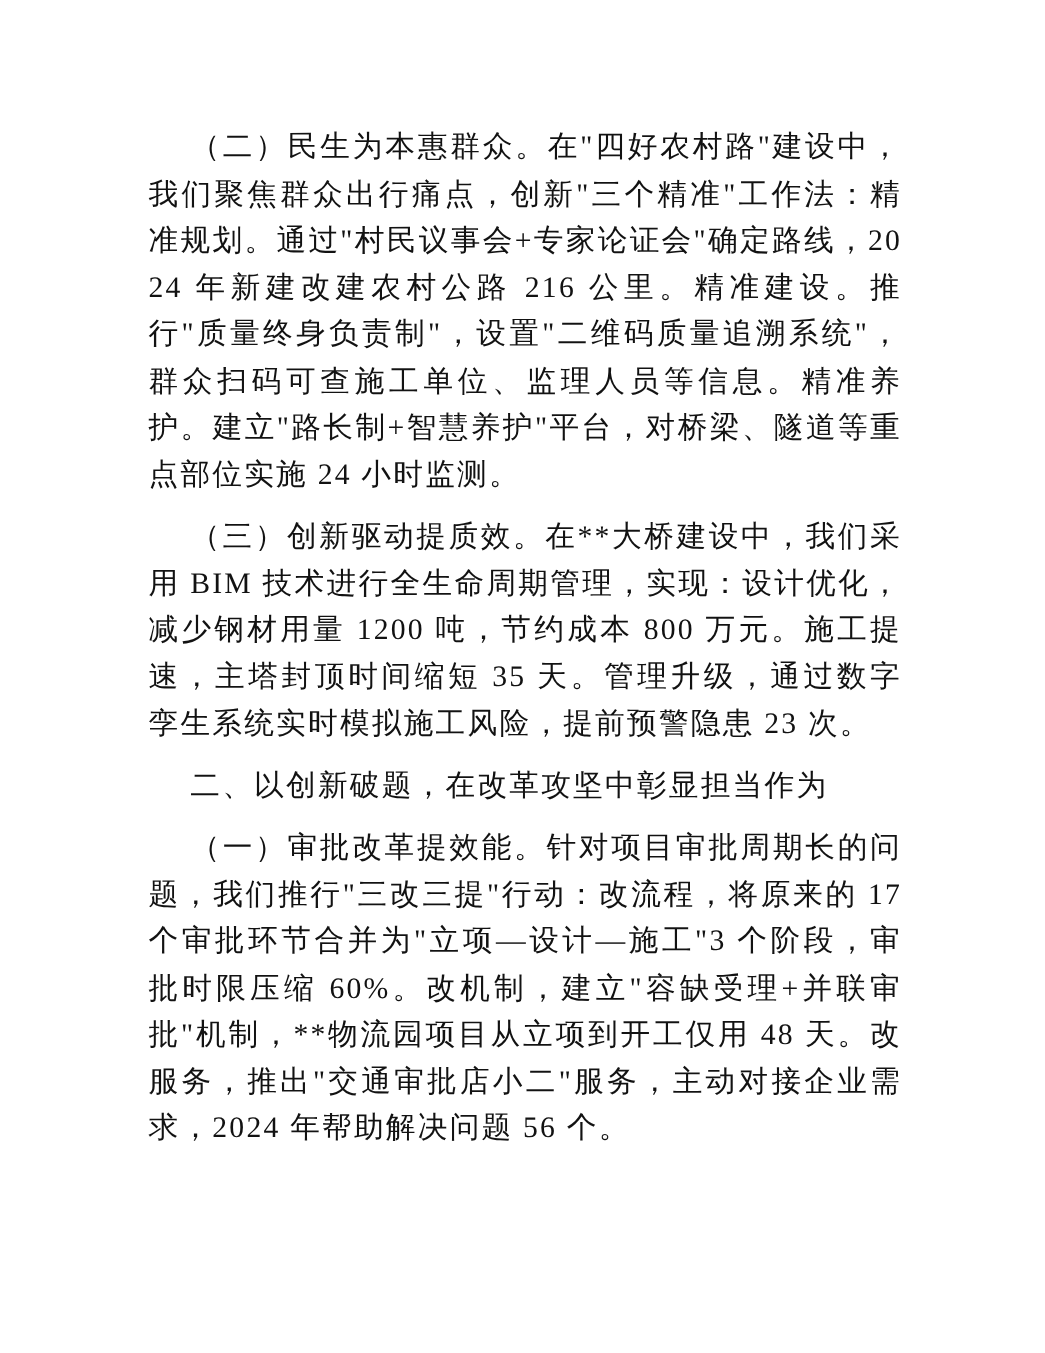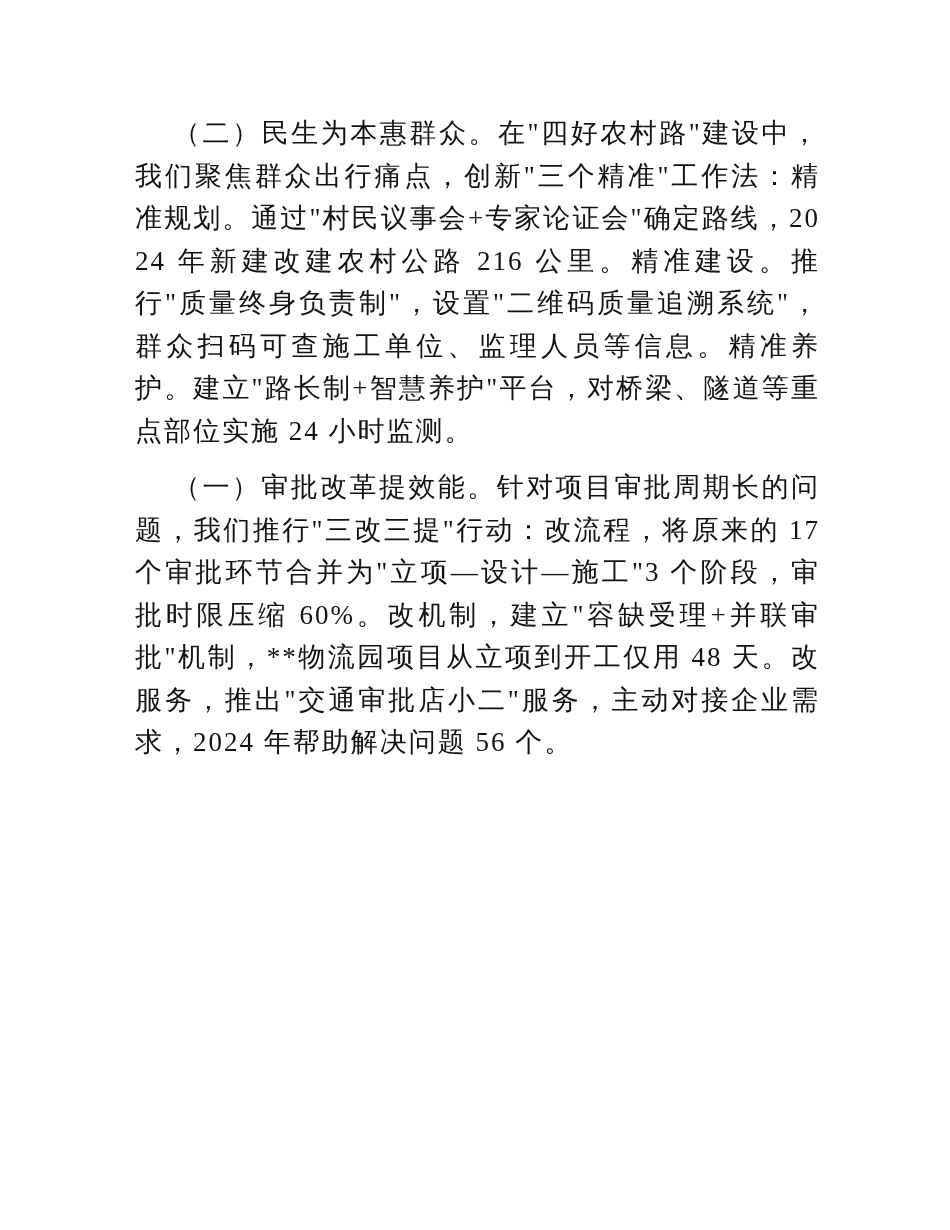--- a/index.html
+++ b/index.html
@@ -34,15 +34,17 @@
   .para.heading {
     text-align: left;
   }
 </style>
 </head>
 <body>
 
 <div class="page">
   <div class="doc-content">
     <p class="para">（二）民生为本惠群众。在"四好农村路"建设中，我们聚焦群众出行痛点，创新"三个精准"工作法：精准规划。通过"村民议事会+专家论证会"确定路线，2024 年新建改建农村公路 216 公里。精准建设。推行"质量终身负责制"，设置"二维码质量追溯系统"，群众扫码可查施工单位、监理人员等信息。精准养护。建立"路长制+智慧养护"平台，对桥梁、隧道等重点部位实施 24 小时监测。</p>
+    <p class="para">（三）创新驱动提质效。在**大桥建设中，我们采用 BIM 技术进行全生命周期管理，实现：设计优化，减少钢材用量 1200 吨，节约成本 800 万元。施工提速，主塔封顶时间缩短 35 天。管理升级，通过数字孪生系统实时模拟施工风险，提前预警隐患 23 次。</p>
+    <p class="para heading">二、以创新破题，在改革攻坚中彰显担当作为</p>
     <p class="para">（一）审批改革提效能。针对项目审批周期长的问题，我们推行"三改三提"行动：改流程，将原来的 17 个审批环节合并为"立项—设计—施工"3 个阶段，审批时限压缩 60%。改机制，建立"容缺受理+并联审批"机制，**物流园项目从立项到开工仅用 48 天。改服务，推出"交通审批店小二"服务，主动对接企业需求，2024 年帮助解决问题 56 个。</p>
   </div>
 </div>
 
 </body></html>

